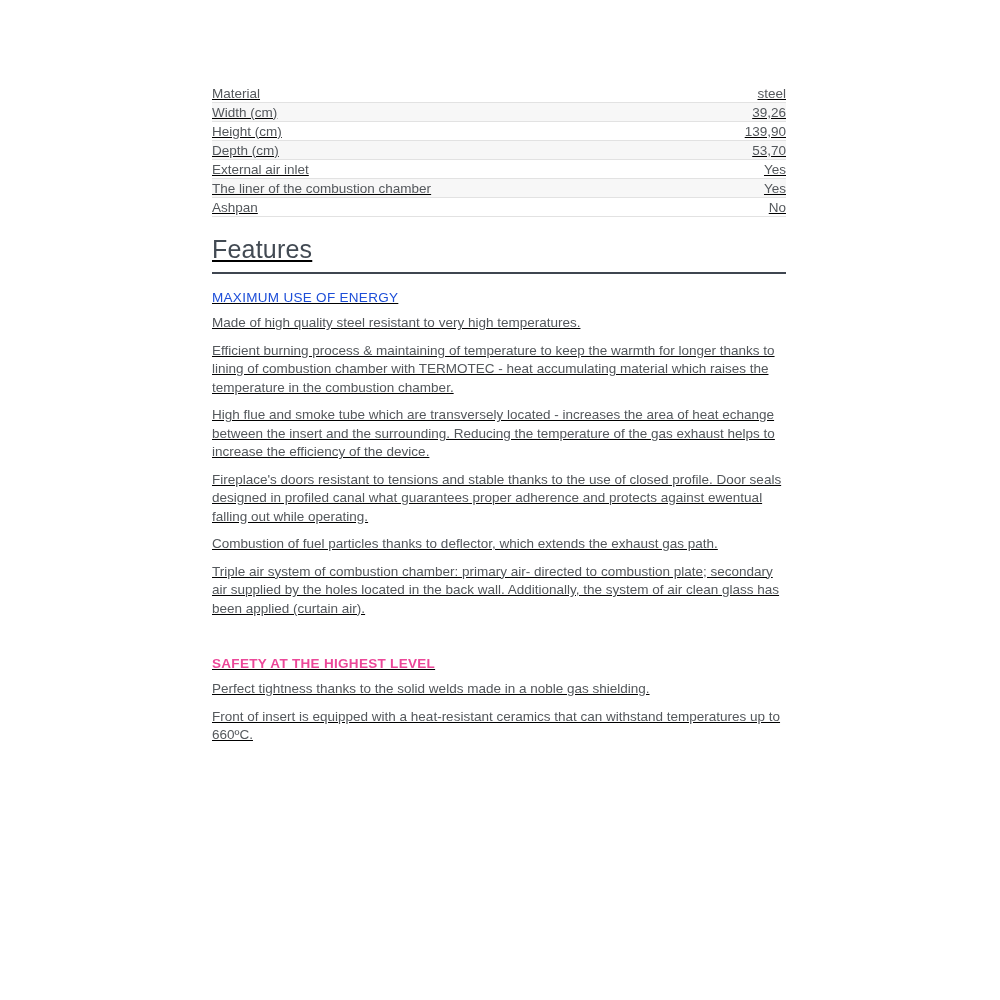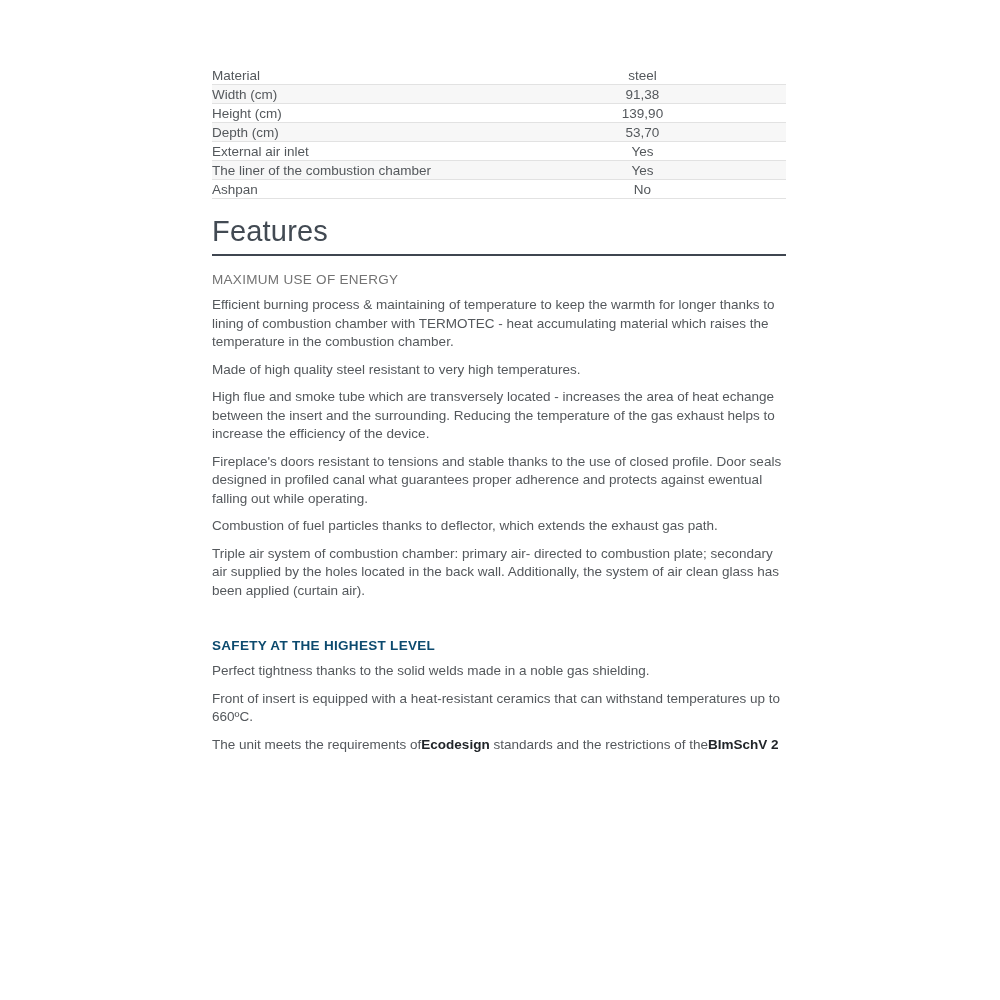--- a/index.html
+++ b/index.html
@@ -11,22 +11,23 @@
   .viewport {
     position: relative;
     width: 1000px;
     height: 1000px;
     background: #ffffff;
     overflow: hidden;
   }
   .content {
     position: absolute;
     left: 212px;
-    top: 66px;
+    top: 84px;
     width: 574px;
+    text-decoration: underline;
   }
 
   
   table.spec-table {
     width: 100%;
     border-collapse: collapse;
     font-size: 13.5px;
     color: #54585c;
   }
   table.spec-table tr:nth-child(even) td {
@@ -38,48 +39,48 @@
     border-bottom: 1px solid #e2e2e2;
     vertical-align: middle;
   }
   td.spec-label {
     width: 50%;
     text-align: left;
     padding-left: 1px;
   }
   td.spec-value {
     width: 50%;
-    text-align: center;
+    text-align: right;
   }
 
   
   h1.features-heading {
     margin: 15px 0 6px 0;
-    font-size: 29px;
+    font-size: 25px;
     line-height: 34px;
     font-weight: 400;
     color: #424a53;
     letter-spacing: 0.2px;
   }
   .heading-rule {
     height: 2px;
     background: #3f4650;
     margin: 0 0 0 0;
   }
 
   
   .sec-title {
     font-size: 13.5px;
-    color: #737373;
+    color: #1d4ed8;
     margin: 16px 0 0 0;
     letter-spacing: 0.3px;
   }
   .sec-title.bold {
     font-weight: bold;
-    color: #0c4a6e;
+    color: #ec4899;
     margin-top: 38px;
   }
   p.body-par {
     font-size: 13.5px;
     line-height: 18.5px;
     color: #54585c;
     margin: 9px 0 0 0;
   }
   p.body-par b {
     color: #212529;
@@ -92,21 +93,21 @@
   <div class="content">
 
     <table class="spec-table">
       <tbody>
         <tr>
           <td class="spec-label">Material</td>
           <td class="spec-value">steel</td>
         </tr>
         <tr>
           <td class="spec-label">Width (cm)</td>
-          <td class="spec-value">91,38</td>
+          <td class="spec-value">39,26</td>
         </tr>
         <tr>
           <td class="spec-label">Height (cm)</td>
           <td class="spec-value">139,90</td>
         </tr>
         <tr>
           <td class="spec-label">Depth (cm)</td>
           <td class="spec-value">53,70</td>
         </tr>
         <tr>
@@ -121,27 +122,26 @@
           <td class="spec-label">Ashpan</td>
           <td class="spec-value">No</td>
         </tr>
       </tbody>
     </table>
 
     <h1 class="features-heading">Features</h1>
     <div class="heading-rule"></div>
 
     <p class="sec-title">MAXIMUM USE OF ENERGY</p>
+    <p class="body-par">Made of high quality steel resistant to very high temperatures.</p>
     <p class="body-par">Efficient burning process &amp; maintaining of temperature to keep the warmth for longer thanks to lining of combustion chamber with TERMOTEC - heat accumulating material which raises the temperature in the combustion chamber.</p>
-    <p class="body-par">Made of high quality steel resistant to very high temperatures.</p>
     <p class="body-par">High flue and smoke tube which are transversely located - increases the area of heat echange between the insert and the surrounding. Reducing the temperature of the gas exhaust helps to increase the efficiency of the device.</p>
     <p class="body-par">Fireplace's doors resistant to tensions and stable thanks to the use of closed profile. Door seals designed in profiled canal what guarantees proper adherence and protects against ewentual falling out while operating.</p>
     <p class="body-par">Combustion of fuel particles thanks to deflector, which extends the exhaust gas path.</p>
     <p class="body-par">Triple air system of combustion chamber: primary air- directed to combustion plate; secondary air supplied by the holes located in the back wall. Additionally, the system of air clean glass has been applied (curtain air).</p>
 
     <p class="sec-title bold">SAFETY AT THE HIGHEST LEVEL</p>
     <p class="body-par">Perfect tightness thanks to the solid welds made in a noble gas shielding.</p>
     <p class="body-par">Front of insert is equipped with a heat-resistant ceramics that can withstand temperatures up to 660ºC.</p>
 
-    <p class="body-par"><span>The unit meets the requirements of</span><b>Ecodesign</b><span> standards and the restrictions of the</span><b>BImSchV 2</b></p>
 
   </div>
 </div>
 
 </body></html>

